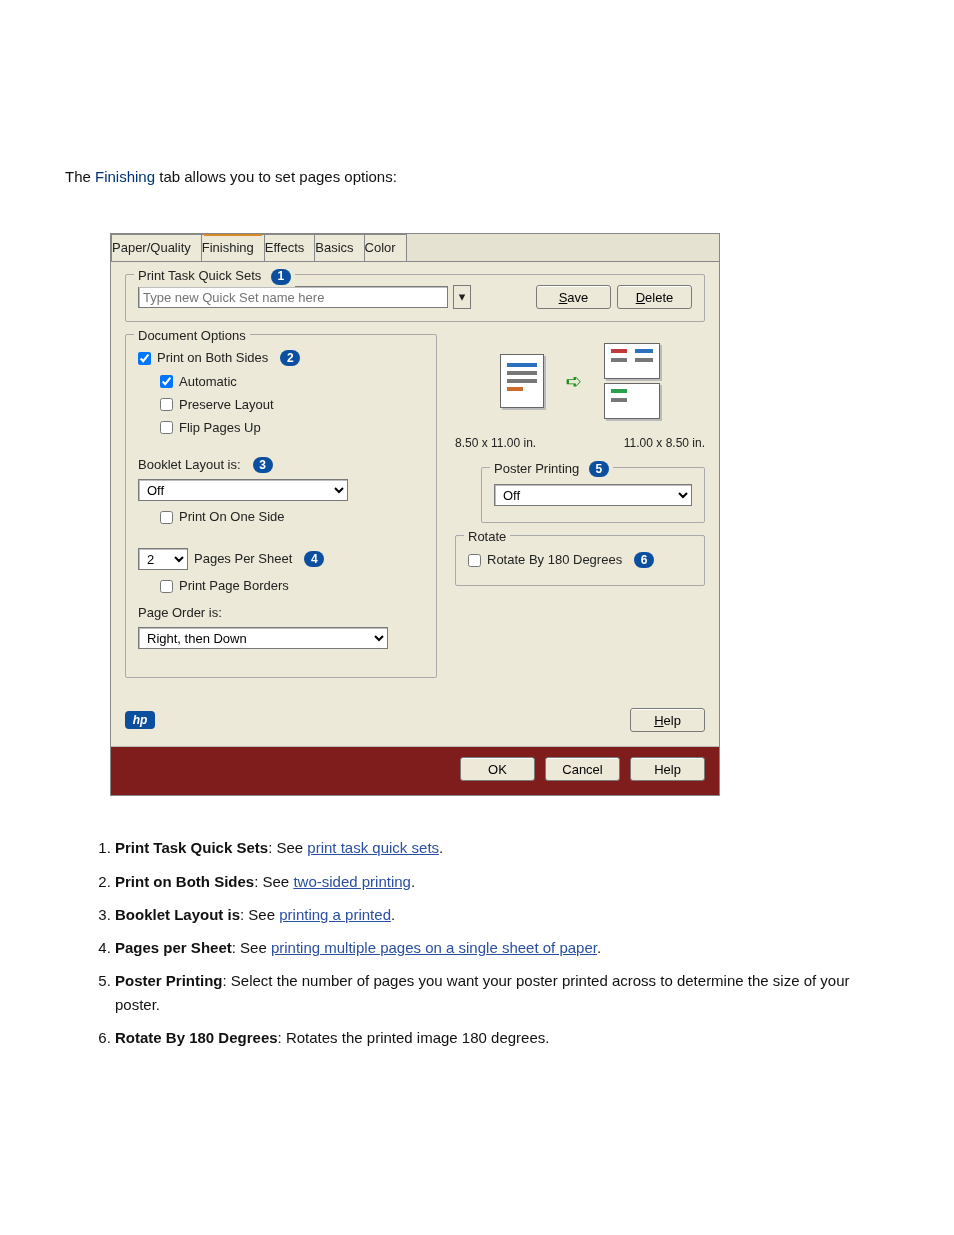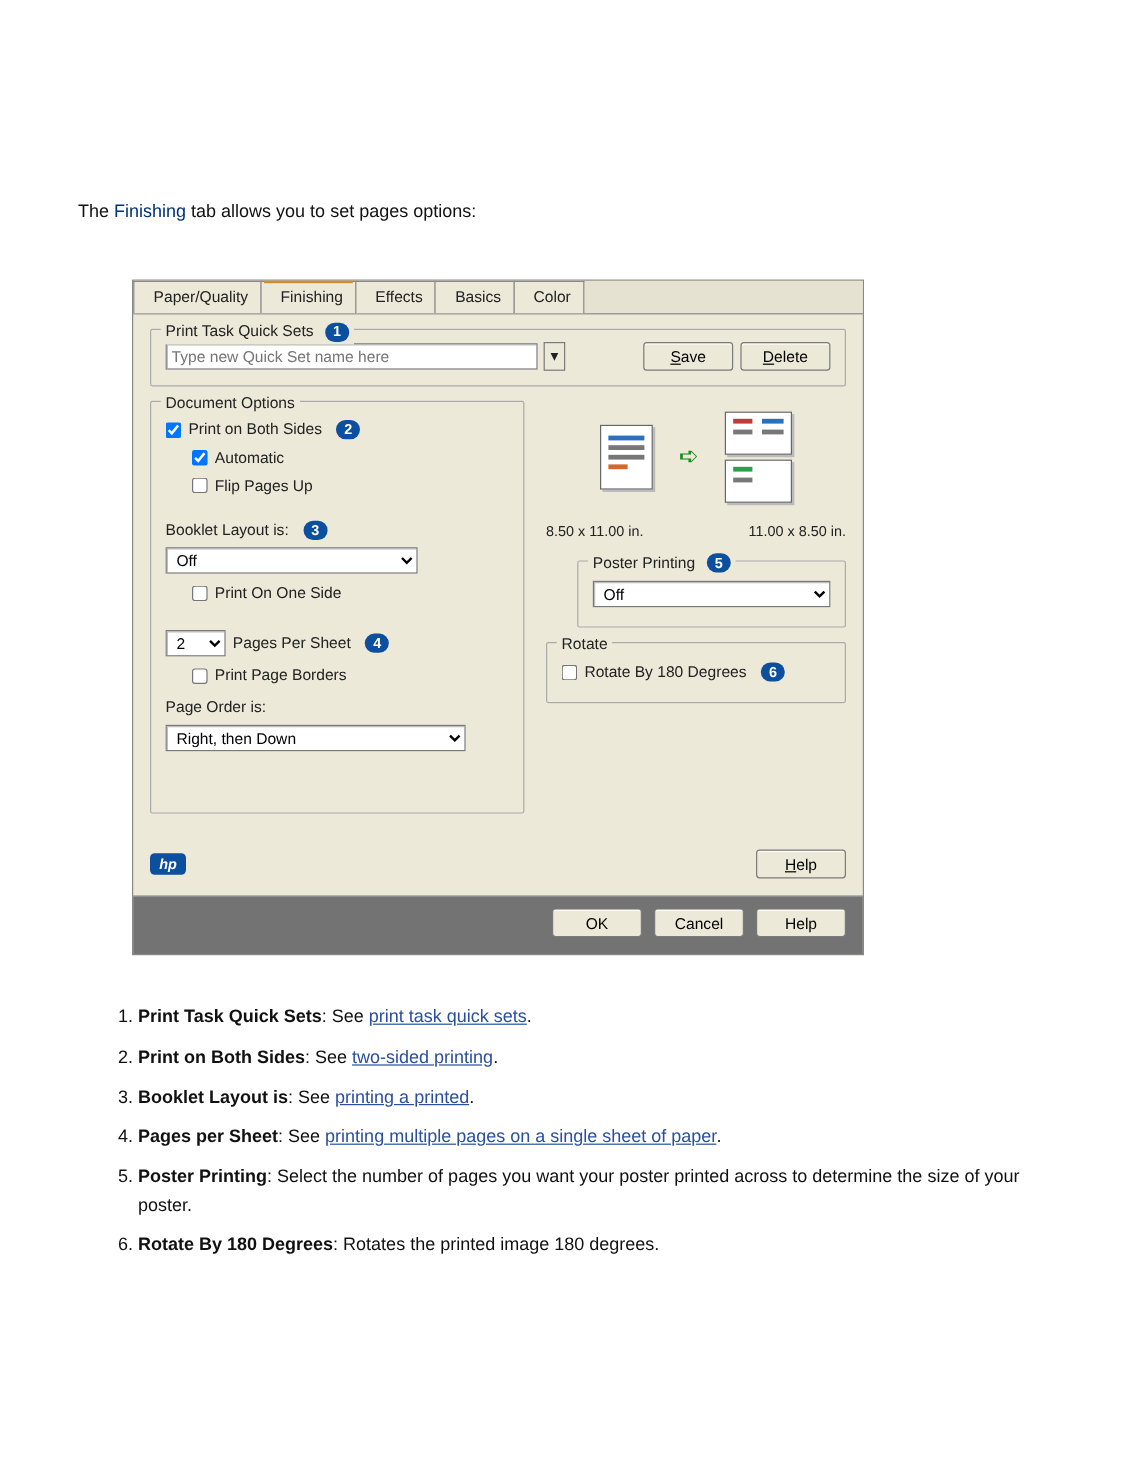--- a/index.html
+++ b/index.html
@@ -28,21 +28,21 @@
     font-family: Tahoma, Arial, sans-serif;
     font-size: 13px;
     color: #222;
   }
   .tabstrip {
     display: flex;
     padding: 0;
     background: #e5e2d2;
   }
   .tab {
-    padding: 3px 10px 3px 16px;
+    padding: 3px 10px 3px 0;
     border: 1px solid #888;
     border-bottom: none;
     margin-right: -1px;
     background: #ece9d8;
     position: relative;
   }
   .tab.active {
     background: #ece9d8;
     font-weight: normal;
   }
@@ -145,21 +145,21 @@
     border-radius:4px;
     display:flex; align-items:center; justify-content:center;
     color:#fff; font-style:italic; font-weight:bold; font-size:12px;
   }
   .dialog-buttons {
     display:flex;
     justify-content:flex-end;
     gap:10px;
     padding:10px 14px 14px 14px;
     border-top:1px solid #bbb;
-    background:#737373;
+    background:#7f1d1d;
   }
   ol.legend-list {
     margin-left: 20px;
     padding-left: 30px;
   }
   ol.legend-list li { margin: 10px 0; }
   ol.legend-list b { font-weight:bold; }
   a.doc-link { color:#2a4fa2; text-decoration:underline; }
   .u { text-decoration: underline; }
 </style>
@@ -209,20 +209,24 @@
                 <input type="checkbox" checked="" style="">
                 <span>Print on Both Sides</span>
                 <span class="badge">2</span>
               </div>
               <div class="check indent1">
                 <input type="checkbox" checked="" style="">
                 <span>Automatic</span>
               </div>
               <div class="check indent1">
                 <input type="checkbox" style="">
+                <span>Preserve Layout</span>
+              </div>
+              <div class="check indent1">
+                <input type="checkbox" style="">
                 <span>Flip Pages Up</span>
               </div>
 
               <div style="height:14px"></div>
 
               <div class="row">
                 <span>Booklet Layout is:</span>
                 <span class="badge">3</span>
               </div>
               <select class="win-select" style="width:210px; height:22px; margin-top:4px;">

